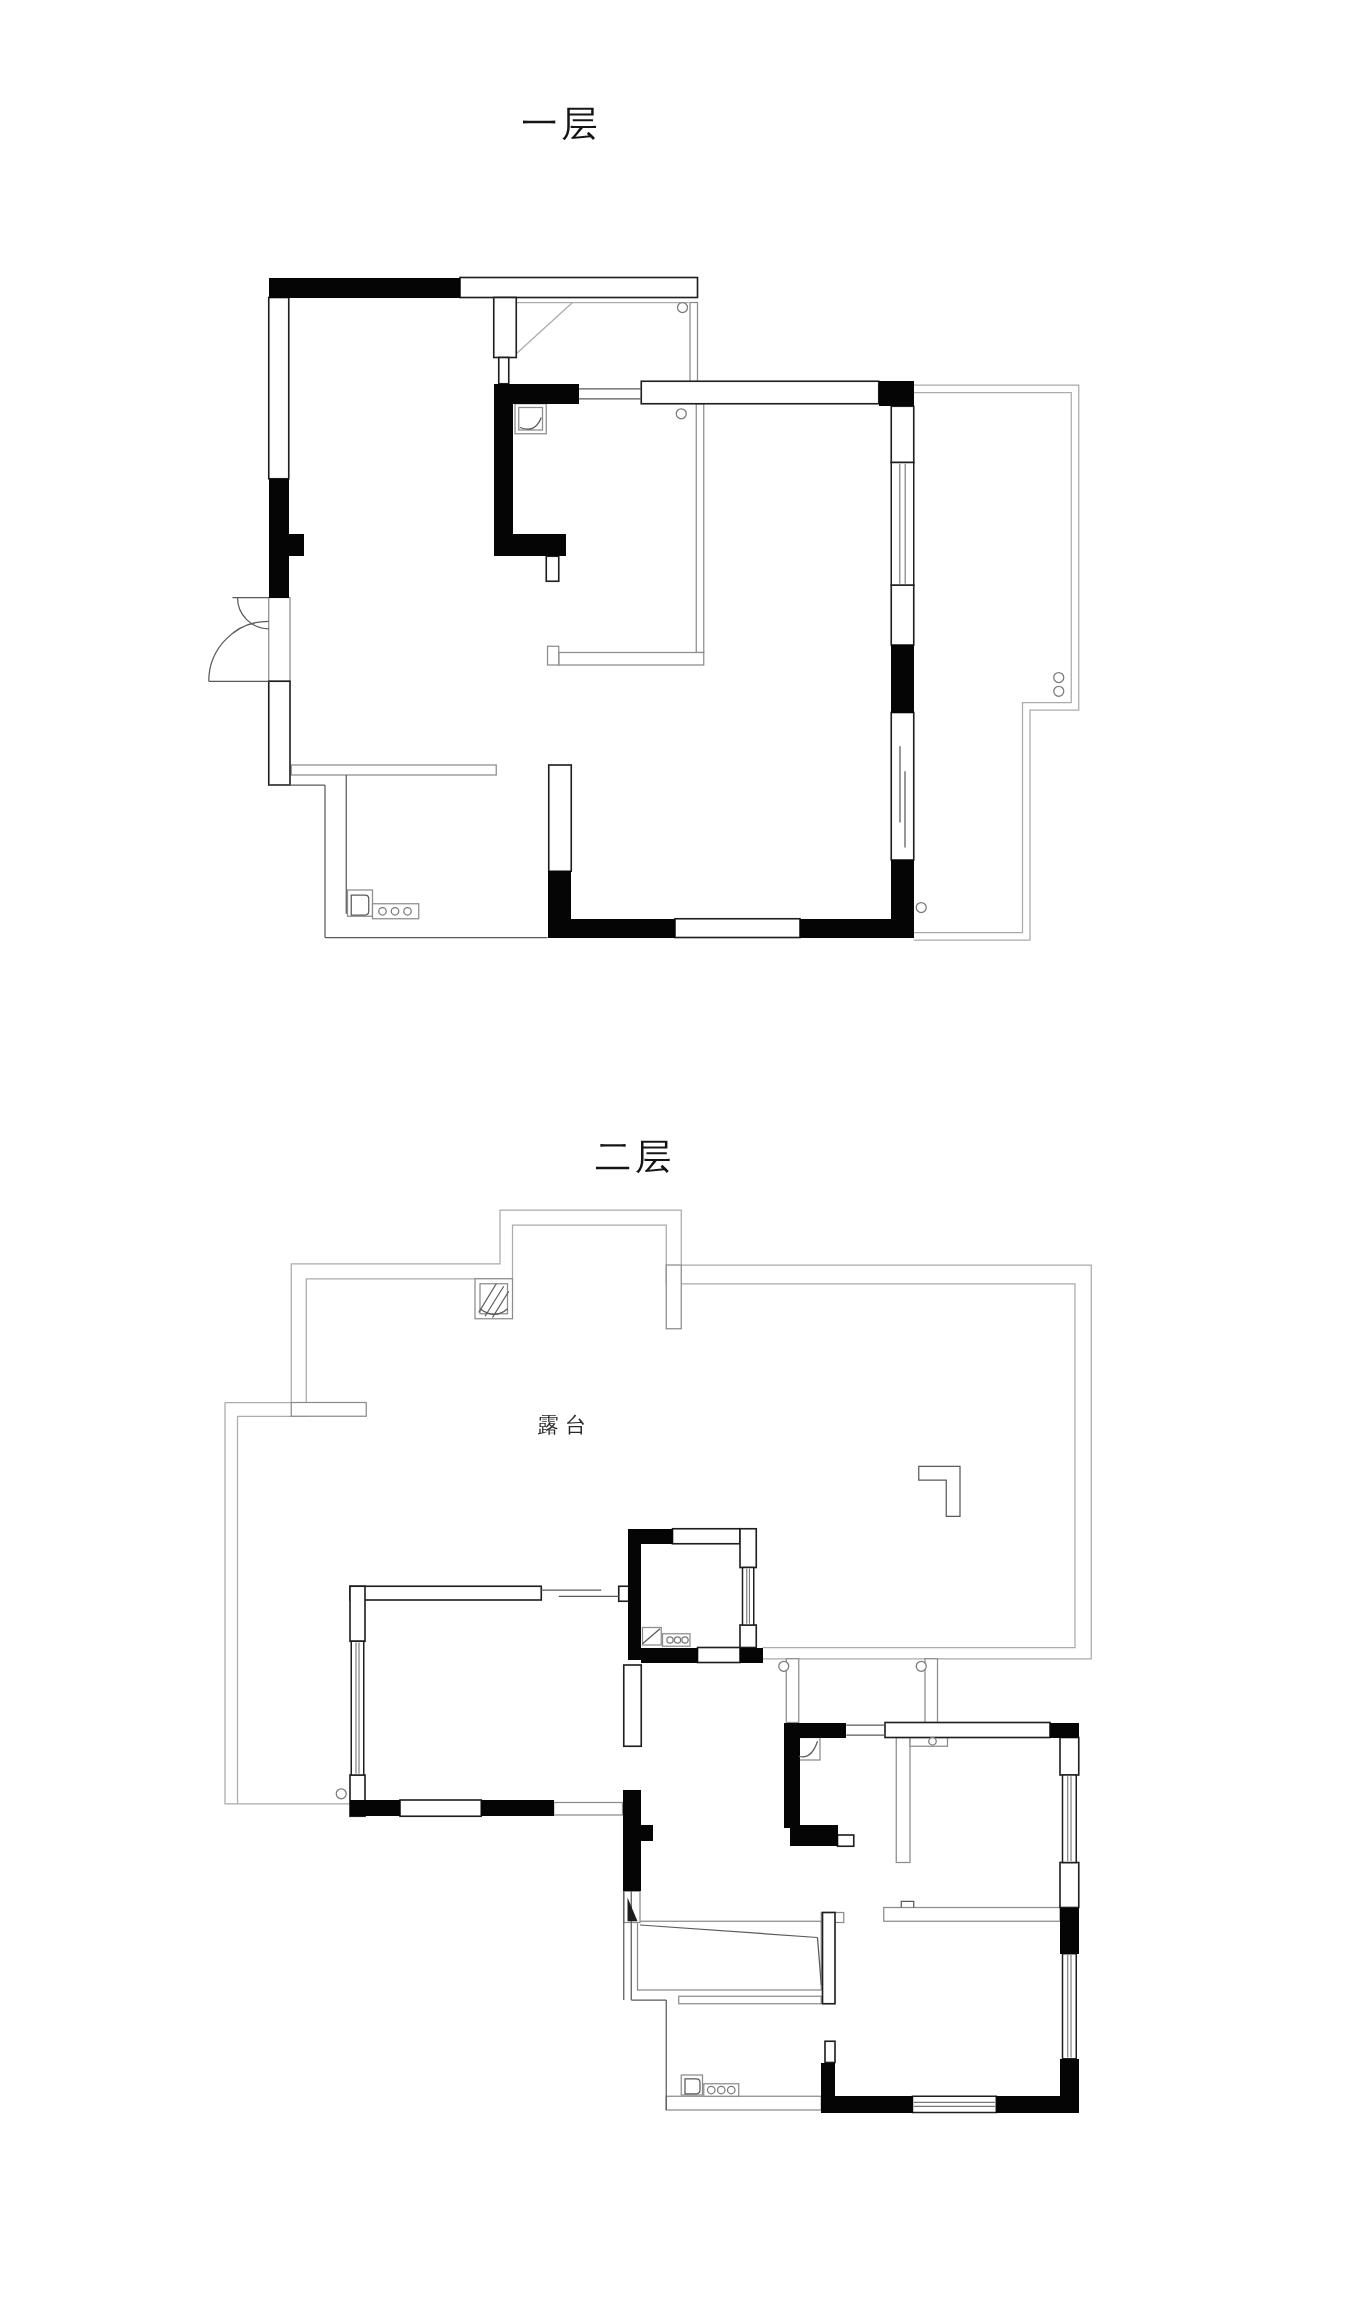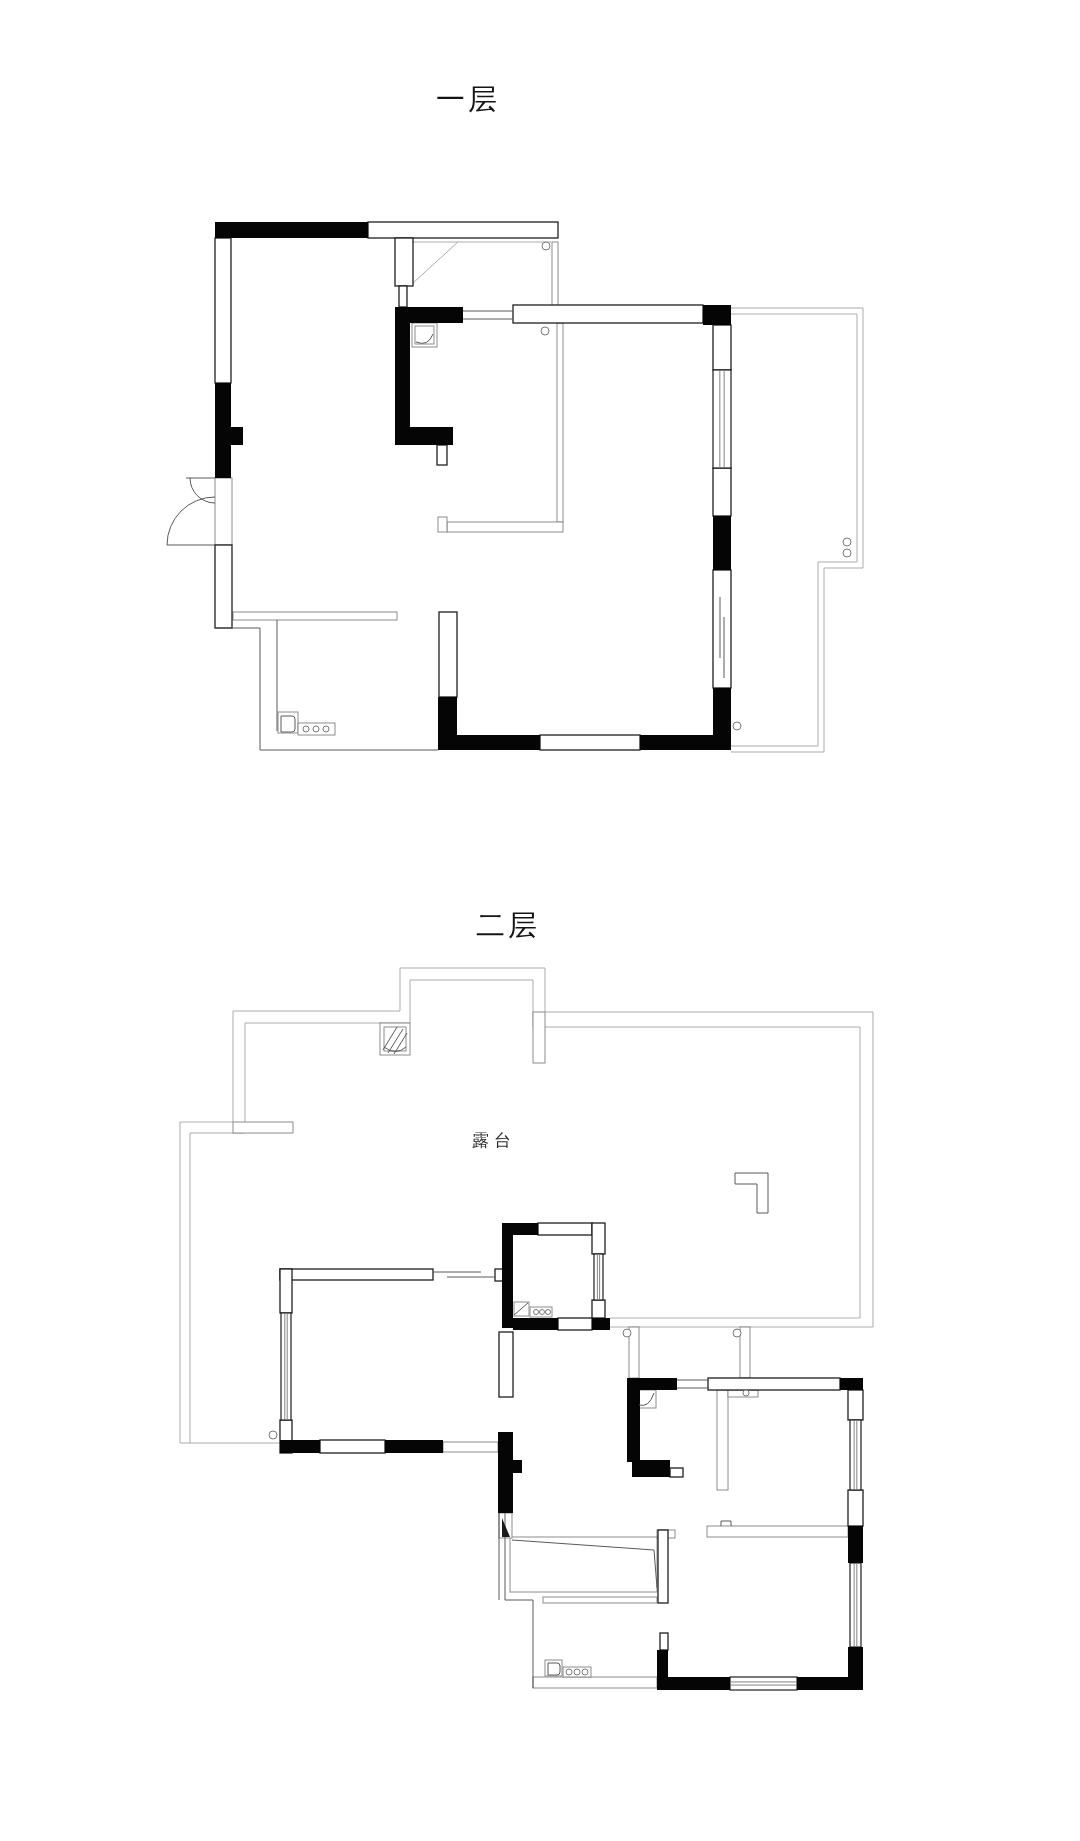--- a/index.html
+++ b/index.html
@@ -4,27 +4,26 @@
 <style>
   html,body{margin:0;padding:0;background:#fff;}
   body{font-family:"Liberation Sans", sans-serif;}
   .canvas{position:relative;width:1080px;height:1841px;background:#ffffff;margin:0 auto;overflow:hidden;}
   .canvas svg{position:absolute;left:0;top:0;}
   .floor-title{
     position:absolute;transform:translate(-50%,-50%);
     font-size:29px;color:#141414;letter-spacing:3px;white-space:nowrap;
     font-family:"Liberation Sans","DejaVu Sans",sans-serif;
   }
-  #title-floor1{left:468px;top:100px;font-family:Liberation Mono, monospace;}
+  #title-floor1{left:449px;top:100px;font-family:Liberation Mono, monospace;}
   #title-floor2{left:508px;top:926px;}
   .terrace-label{
     position:absolute;transform:translate(-50%,-50%);
     left:452px;top:1140px;font-size:17px;color:#2b2b2b;letter-spacing:5px;white-space:nowrap;
     font-family:"Liberation Sans","DejaVu Sans",sans-serif;
-    margin-left:42px;
   }
 </style>
 </head>
 <body>
 
 <div class="canvas">
   <svg width="1080" height="1841" viewBox="0 0 1080 1841" xmlns="http://www.w3.org/2000/svg">
     <g id="g-floor1">
         <path d="M731 308 H863 V568 H824 V752 H731" fill="none" stroke="#ababab" stroke-width="1"></path>
         <path d="M731 314 H857 V562 H818 V746 H731" fill="none" stroke="#ababab" stroke-width="1"></path>

